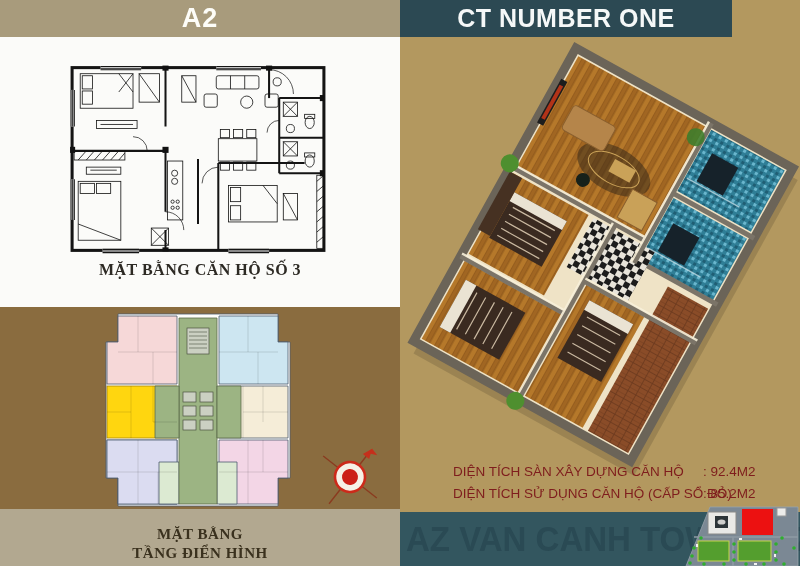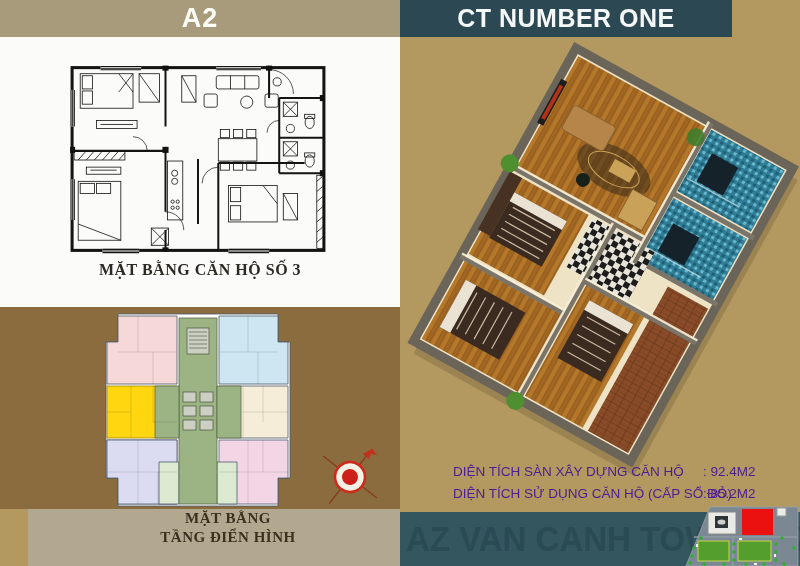--- a/index.html
+++ b/index.html
@@ -13,31 +13,31 @@
     background:#a89b7c;color:#fdfdf8;display:flex;align-items:center;justify-content:center;
     font-size:27px;font-weight:bold;letter-spacing:1px;}
   .white-sec{position:absolute;left:0;top:37px;width:400px;height:270px;background:#fbfbf9;}
   .plan2d{position:absolute;left:66px;top:24px;}
   .caption1{position:absolute;left:0;top:224px;width:400px;text-align:center;
     font-family:"Liberation Serif",serif;font-weight:bold;font-size:16px;color:#2d2a24;letter-spacing:.5px;}
   .brown-sec{position:absolute;left:0;top:307px;width:400px;height:202px;background:#8a6c3f;}
   .typplan{position:absolute;left:92px;top:5px;}
   .compass{position:absolute;left:320px;top:130px;}
   .strip{position:absolute;left:0;top:509px;width:400px;height:57px;background:#b2a890;
-    text-align:center;padding-top:0;font-family:"Liberation Serif",serif;font-weight:bold;
-    font-size:15px;line-height:19px;color:#3a311e;letter-spacing:.5px;margin-left:28px;}
+    text-align:center;padding-top:16px;font-family:"Liberation Serif",serif;font-weight:bold;
+    font-size:15px;line-height:19px;color:#3a311e;letter-spacing:.5px;}
 
   
   .right{position:absolute;left:400px;top:0;width:400px;height:566px;}
   .right-header{position:absolute;left:0;top:0;width:332px;height:37px;
     background:#2c4953;color:#f5f8f8;display:flex;align-items:center;justify-content:center;
     font-size:25px;font-weight:bold;letter-spacing:.5px;}
   .gold-sec{position:absolute;left:0;top:37px;width:400px;height:475px;background:#b3985f;overflow:hidden;}
   .iso{position:absolute;left:0;top:0;}
-  .areas{position:absolute;left:53px;top:424px;width:345px;color:#4c1d95;font-size:13.5px;}
+  .areas{position:absolute;left:53px;top:424px;width:345px;color:#7f1d1d;font-size:13.5px;}
   .area-row{display:flex;line-height:22px;}
   .area-label{width:250px;white-space:nowrap;}
   .area-value{white-space:nowrap;}
   .banner{position:absolute;left:0;top:512px;width:400px;height:54px;background:#33565f;overflow:hidden;}
   .watermark{white-space:nowrap;font-weight:bold;font-size:33px;line-height:54px;
     color:#2a4a54;padding-left:6px;transform:scaleY(1.08);letter-spacing:0;}
   .sitemap{position:absolute;right:0;top:504px;z-index:3;}
 </style>
 </head>
 <body>

